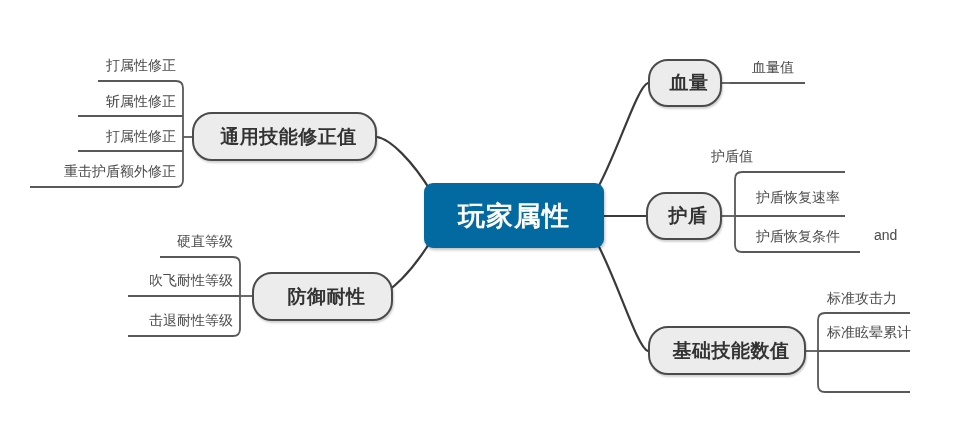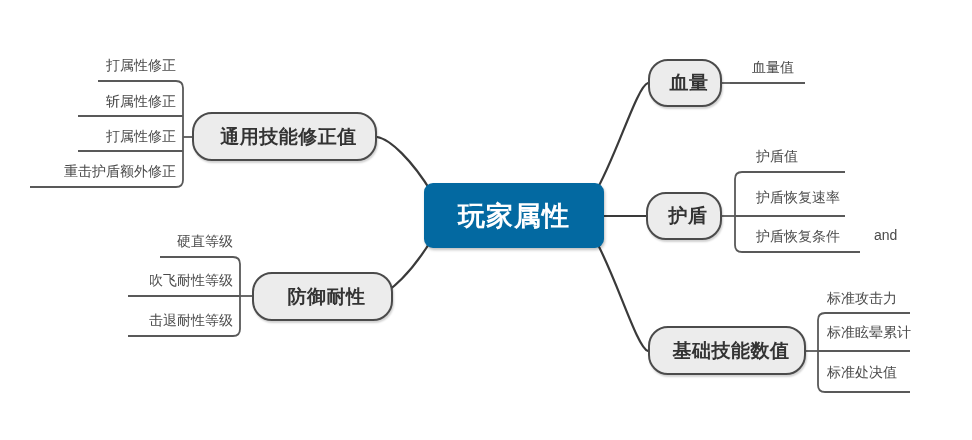--- a/index.html
+++ b/index.html
@@ -157,37 +157,34 @@
     <span>吹飞耐性等级</span>
   </div>
   <div class="leaf l" style="left:100px;top:311px;width:133px;">
     <span>击退耐性等级</span>
   </div>
 
   <div class="leaf r" style="left:752px;top:58px;width:120px;">
     <span>血量值</span>
   </div>
 
-  <div class="leaf r" style="left:756px;top:147px;width:140px;">
+  <div class="leaf r" style="left:711px;top:147px;width:140px;">
     <span>护盾值</span>
   </div>
   <div class="leaf r" style="left:756px;top:188px;width:140px;">
     <span>护盾恢复速率</span>
   </div>
   <div class="leaf r" style="left:756px;top:227px;width:140px;">
     <span>护盾恢复条件</span>
   </div>
 
   <div class="plain-text" style="left:874px;top:227px;">
     <span>and</span>
   </div>
 
   <div class="leaf r" style="left:827px;top:289px;width:130px;">
     <span>标准攻击力</span>
   </div>
   <div class="leaf r" style="left:827px;top:323px;width:130px;">
     <span>标准眩晕累计</span>
   </div>
-  <div class="leaf r" style="left:827px;top:363px;width:130px;">
-    <span>标准处决值</span>
-  </div>
 
 </div>
 
 </body></html>

